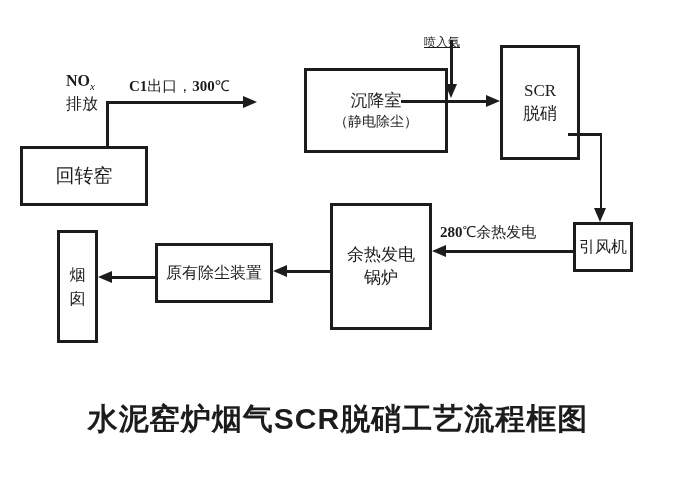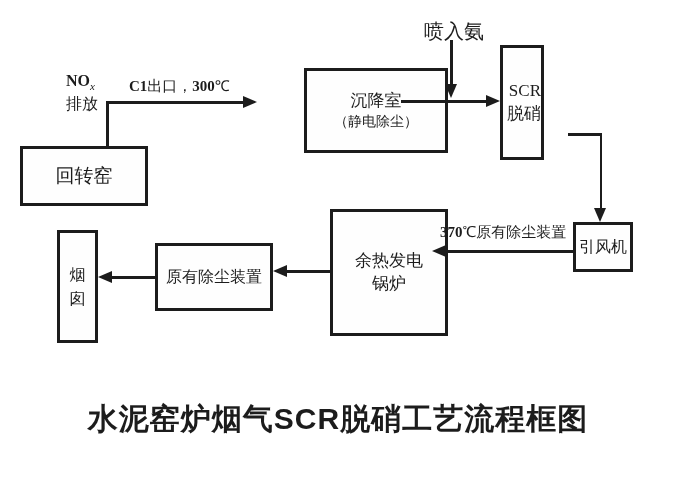--- a/index.html
+++ b/index.html
@@ -25,24 +25,24 @@
     display: flex;
     flex-direction: column;
     align-items: center;
     justify-content: center;
     text-align: center;
     line-height: 1.35;
   }
   .box-kiln     { left: 20px;  top: 146px; width: 128px; height: 60px;  font-size: 19px; }
   .box-settling { left: 257px; top: 68px;  width: 144px; height: 85px;  font-size: 17px; margin-left: 47px; }
   .box-settling .sub-line { font-size: 14px; }
-  .box-scr      { left: 500px; top: 45px;  width: 44px;  height: 115px; font-size: 17px; align-items: flex-end; }
+  .box-scr      { left: 500px; top: 45px;  width: 80px;  height: 115px; font-size: 17px; }
   .box-fan      { left: 573px; top: 222px; width: 60px;  height: 50px;  font-size: 16px; }
-  .box-boiler   { left: 330px; top: 209px; width: 118px; height: 127px; font-size: 17px; }
-  .box-dust     { left: 155px; top: 243px; width: 118px; height: 68px;  font-size: 16px; }
+  .box-boiler   { left: 330px; top: 203px; width: 102px; height: 127px; font-size: 17px; }
+  .box-dust     { left: 155px; top: 243px; width: 118px; height: 60px;  font-size: 16px; }
   .box-chimney  { left: 57px;  top: 230px; width: 41px;  height: 113px; font-size: 16px; }
   .box-chimney .v-char { display: block; line-height: 1.45; }
   
   .line {
     position: absolute;
     background: #1c1c1c;
   }
   
   .arr {
     position: absolute;
@@ -60,21 +60,21 @@
     line-height: 1.25;
   }
   .ann b { font-weight: 700; }
   .ann .sub {
     font-size: 11px;
     font-style: italic;
     vertical-align: sub;
   }
   .ann-nox     { left: 66px;  top: 71px;  font-size: 16px; }
   .ann-c1      { left: 129px; top: 77px; }
-  .ann-ammonia { left: 424px; top: 19px;  font-size: 20px; }
+  .ann-ammonia { left: 424px; top: 35px;  font-size: 12px; text-decoration: underline; }
   .ann-temp    { left: 440px; top: 223px; }
   
   .caption {
     position: absolute;
     left: 0;
     right: 0;
     top: 399px;
     text-align: center;
     font-family: "Liberation Sans", sans-serif;
     font-weight: 700;
@@ -148,18 +148,18 @@
     <div>排放</div>
   </div>
 
   <div class="ann ann-c1">
     <b>C1</b><span>出口，</span><b>300</b><span>℃</span>
   </div>
 
   <div class="ann ann-ammonia">喷入氨</div>
 
   <div class="ann ann-temp">
-    <b>370</b><span>℃原有除尘装置</span>
+    <b>280</b><span>℃余热发电</span>
   </div>
 
   <div class="caption">水泥窑炉烟气SCR脱硝工艺流程框图</div>
 
 </div>
 
 </body></html>

